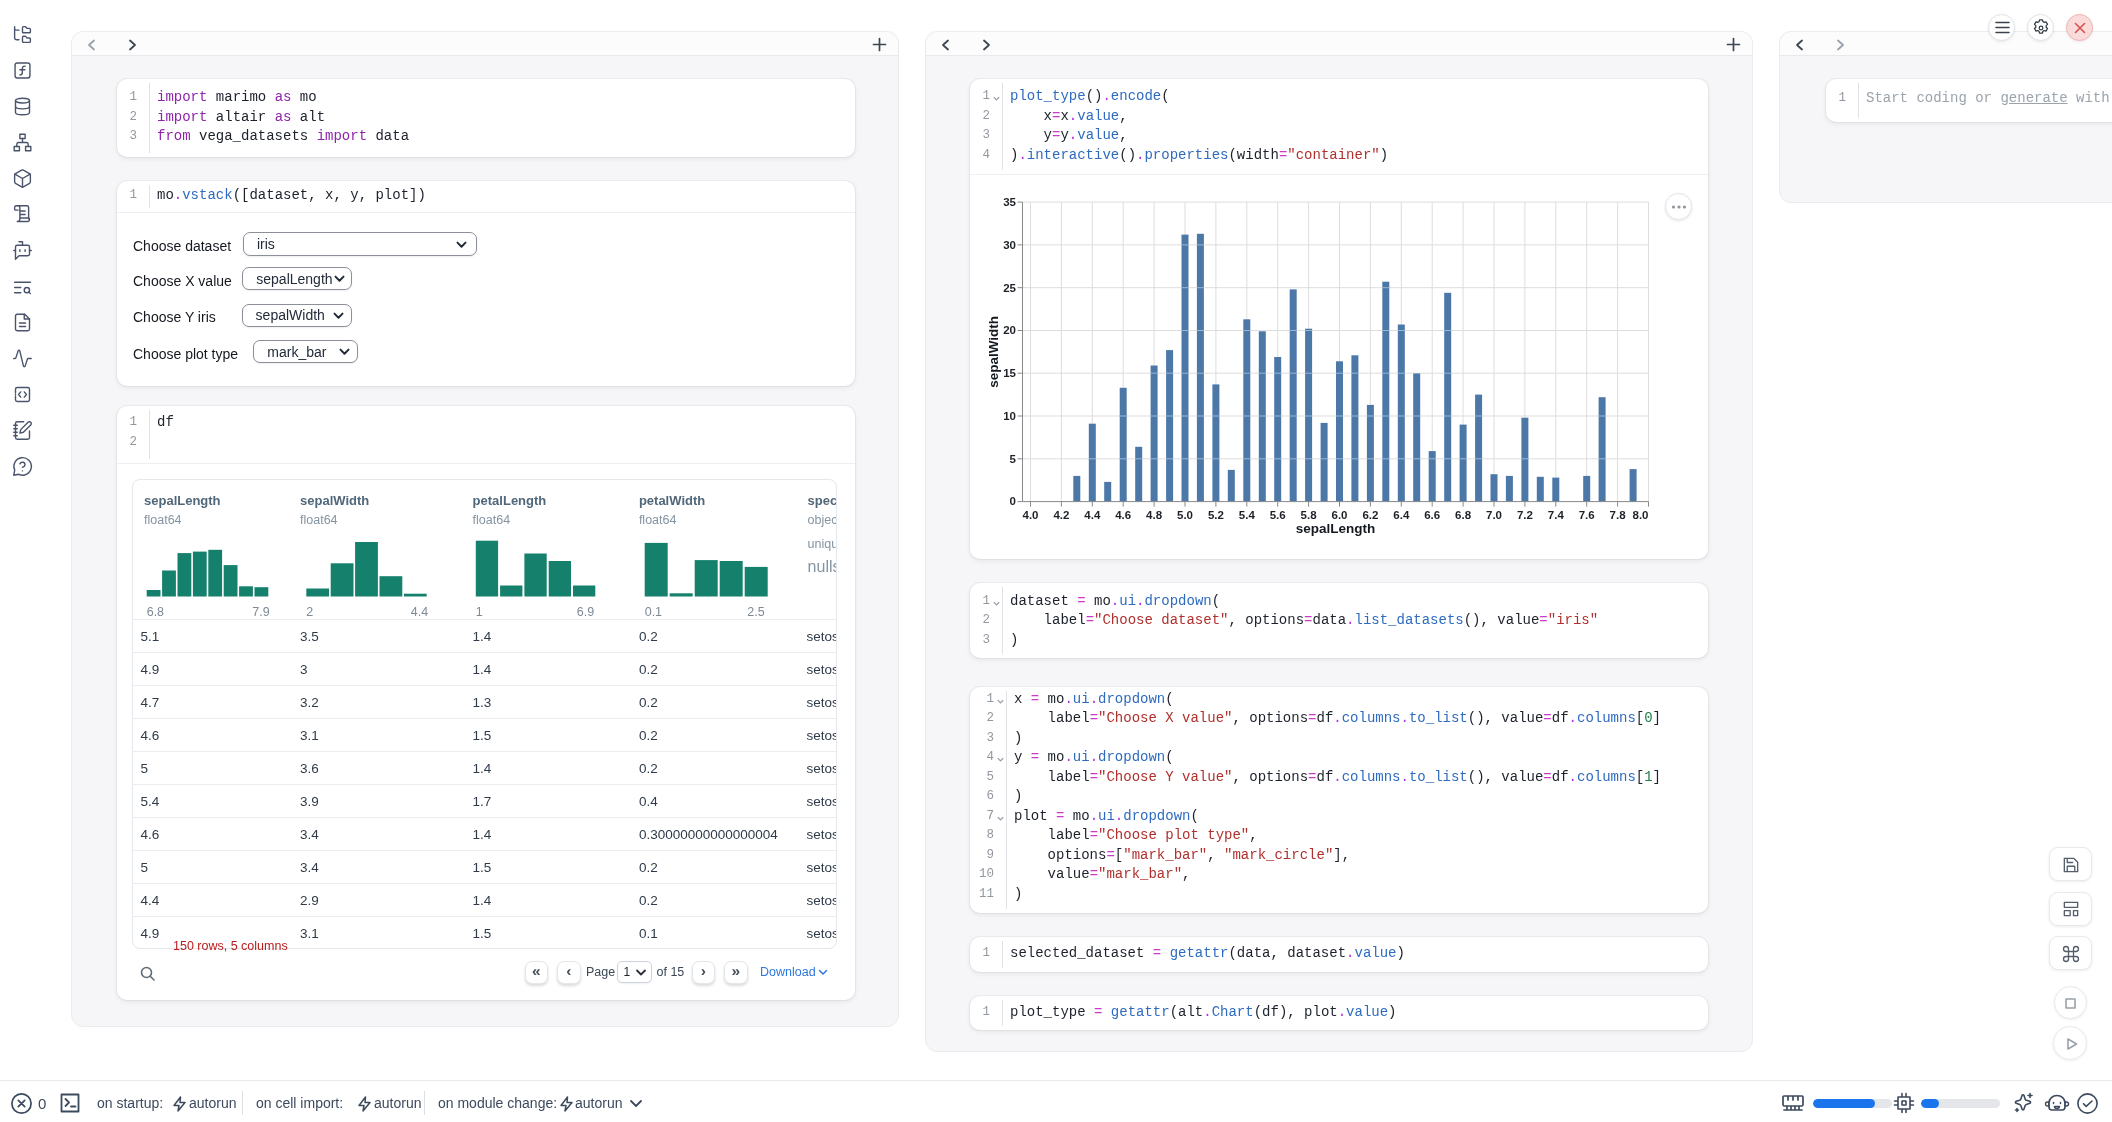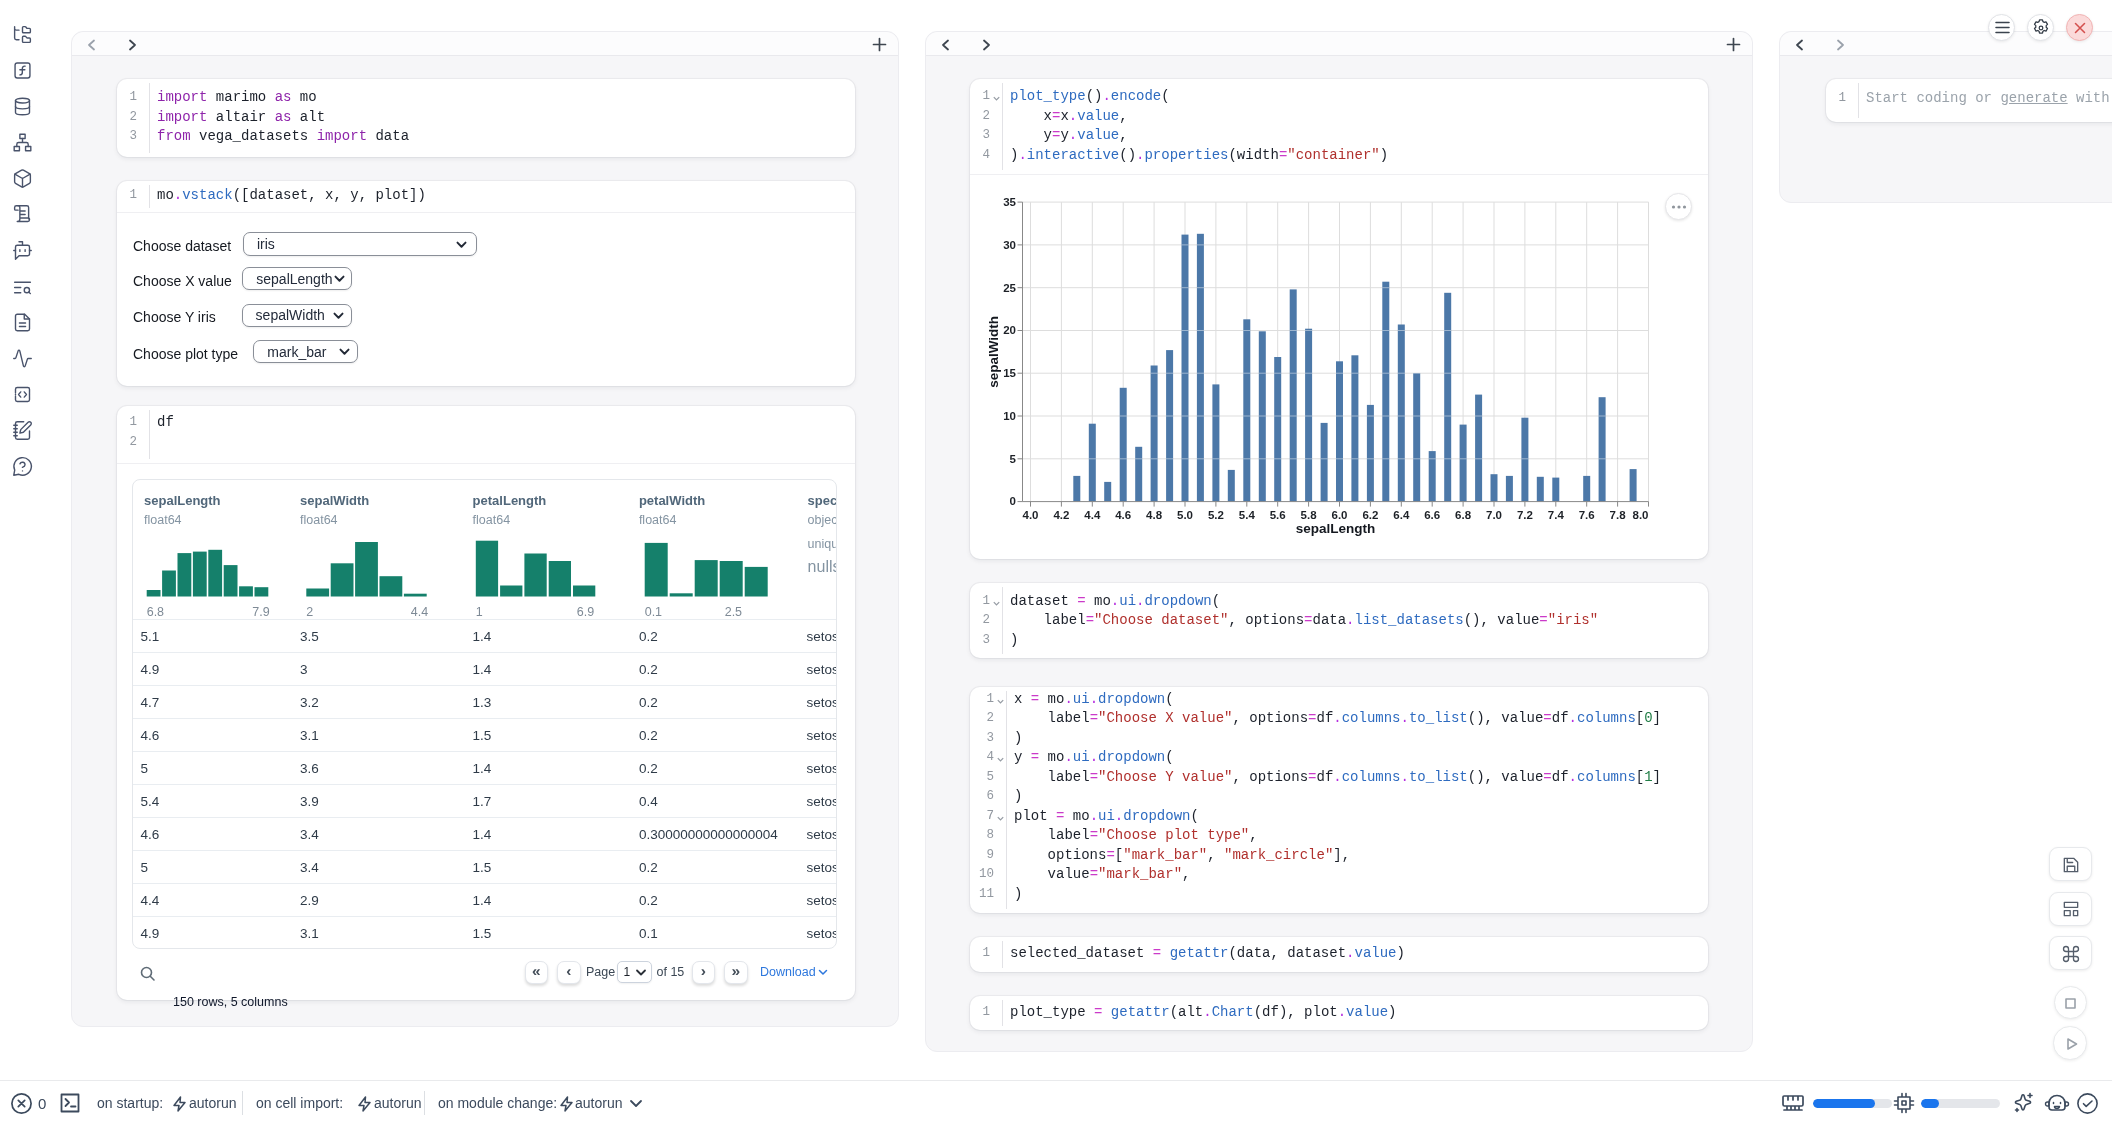--- a/index.html
+++ b/index.html
@@ -126,21 +126,21 @@
         <rect x="586.7" y="81.0" width="23" height="35.5" fill="#15806b"></rect>
         <rect x="611.7" y="86.9" width="23" height="29.6" fill="#15806b"></rect>
       </svg>
       <div style="position:absolute;left:13.7px;top:125px;font-size:12.5px;color:#7e8a96">6.8</div>
       <div style="position:absolute;left:96.6px;top:125px;width:40px;text-align:right;font-size:12.5px;color:#7e8a96">7.9</div>
       <div style="position:absolute;left:173.3px;top:125px;font-size:12.5px;color:#7e8a96">2</div>
       <div style="position:absolute;left:255.2px;top:125px;width:40px;text-align:right;font-size:12.5px;color:#7e8a96">4.4</div>
       <div style="position:absolute;left:342.8px;top:125px;font-size:12.5px;color:#7e8a96">1</div>
       <div style="position:absolute;left:421.2px;top:125px;width:40px;text-align:right;font-size:12.5px;color:#7e8a96">6.9</div>
       <div style="position:absolute;left:511.7px;top:125px;font-size:12.5px;color:#7e8a96">0.1</div>
-      <div style="position:absolute;left:591.7px;top:125px;width:40px;text-align:left;font-size:12.5px;color:#7e8a96">2.5</div>
+      <div style="position:absolute;left:591.7px;top:125px;width:40px;text-align:right;font-size:12.5px;color:#7e8a96">2.5</div>
       <div style="position:absolute;left:674.6px;top:57px;font-size:12.5px;color:#8494a2">unique</div>
       <div style="position:absolute;left:674.6px;top:78px;font-size:16px;color:#8494a2">nulls:</div>
       <div style="position:absolute;left:0;top:139.2px;width:705px;height:33px;border-top:1px solid #e9edf1">
         <div style="position:absolute;left:7.4px;top:50%;transform:translateY(-50%);font-size:13.5px;color:#2f3b48">5.1</div>
         <div style="position:absolute;left:167px;top:50%;transform:translateY(-50%);font-size:13.5px;color:#2f3b48">3.5</div>
         <div style="position:absolute;left:339.6px;top:50%;transform:translateY(-50%);font-size:13.5px;color:#2f3b48">1.4</div>
         <div style="position:absolute;left:505.9px;top:50%;transform:translateY(-50%);font-size:13.5px;color:#2f3b48">0.2</div>
         <div style="position:absolute;left:673.6px;top:50%;transform:translateY(-50%);font-size:13.5px;color:#2f3b48">setosa</div>
       </div>
       <div style="position:absolute;left:0;top:172.2px;width:705px;height:33px;border-top:1px solid #e9edf1">
@@ -203,21 +203,21 @@
         <div style="position:absolute;left:7.4px;top:50%;transform:translateY(-50%);font-size:13.5px;color:#2f3b48">4.9</div>
         <div style="position:absolute;left:167px;top:50%;transform:translateY(-50%);font-size:13.5px;color:#2f3b48">3.1</div>
         <div style="position:absolute;left:339.6px;top:50%;transform:translateY(-50%);font-size:13.5px;color:#2f3b48">1.5</div>
         <div style="position:absolute;left:505.9px;top:50%;transform:translateY(-50%);font-size:13.5px;color:#2f3b48">0.1</div>
         <div style="position:absolute;left:673.6px;top:50%;transform:translateY(-50%);font-size:13.5px;color:#2f3b48">setosa</div>
       </div>
     </div>
     <svg style="position:absolute;left:22px;top:558.5px;" width="17" height="17" viewBox="0 0 17 17" fill="none">
       <path d="M7.5 12.5 A5 5 0 1 0 7.5 2.5 A5 5 0 0 0 7.5 12.5 M11.5 11.5 L15 15" stroke="#5f6b76" stroke-width="1.6" stroke-linecap="round" stroke-linejoin="round" fill="none"></path>
     </svg>
-    <div style="position:absolute;left:56px;top:596px;transform:translateY(-50%);font-size:12.5px;color:#0f172a">150 rows, 5 columns</div>
+    <div style="position:absolute;left:56px;top:540px;transform:translateY(-50%);font-size:12.5px;color:#b91c1c">150 rows, 5 columns</div>
     <div style="position:absolute;left:407.5px;top:554.5px;width:23.5px;height:23.5px;background:#fff;border:1px solid #e3e6eb;border-radius:7px;box-shadow:0 2px 3px rgba(0,0,0,.14)">
       <div style="position:absolute;left:50%;top:50%;transform:translate(-50%,-54%);font-size:15.5px;font-weight:600;color:#454f5a">«</div>
     </div>
     <div style="position:absolute;left:440px;top:554.5px;width:23.5px;height:23.5px;background:#fff;border:1px solid #e3e6eb;border-radius:7px;box-shadow:0 2px 3px rgba(0,0,0,.14)">
       <div style="position:absolute;left:50%;top:50%;transform:translate(-50%,-54%);font-size:15.5px;font-weight:600;color:#454f5a">‹</div>
     </div>
     <div style="position:absolute;left:469px;top:566px;transform:translateY(-50%);font-size:12.5px;color:#3b4754">Page</div>
     <div style="position:absolute;left:499.6px;top:555px;width:35px;height:22px;background:#fff;border:1px solid #ccd3dd;border-radius:5px;box-shadow:0 1px 2px rgba(0,0,0,.06)">
       <div style="position:absolute;left:6px;top:50%;transform:translateY(-50%);font-size:12px;color:#1d222b">1</div>
       <svg style="position:absolute;right:4px;top:50%;margin-top:-3px" width="12" height="8" viewBox="0 0 12 8">

